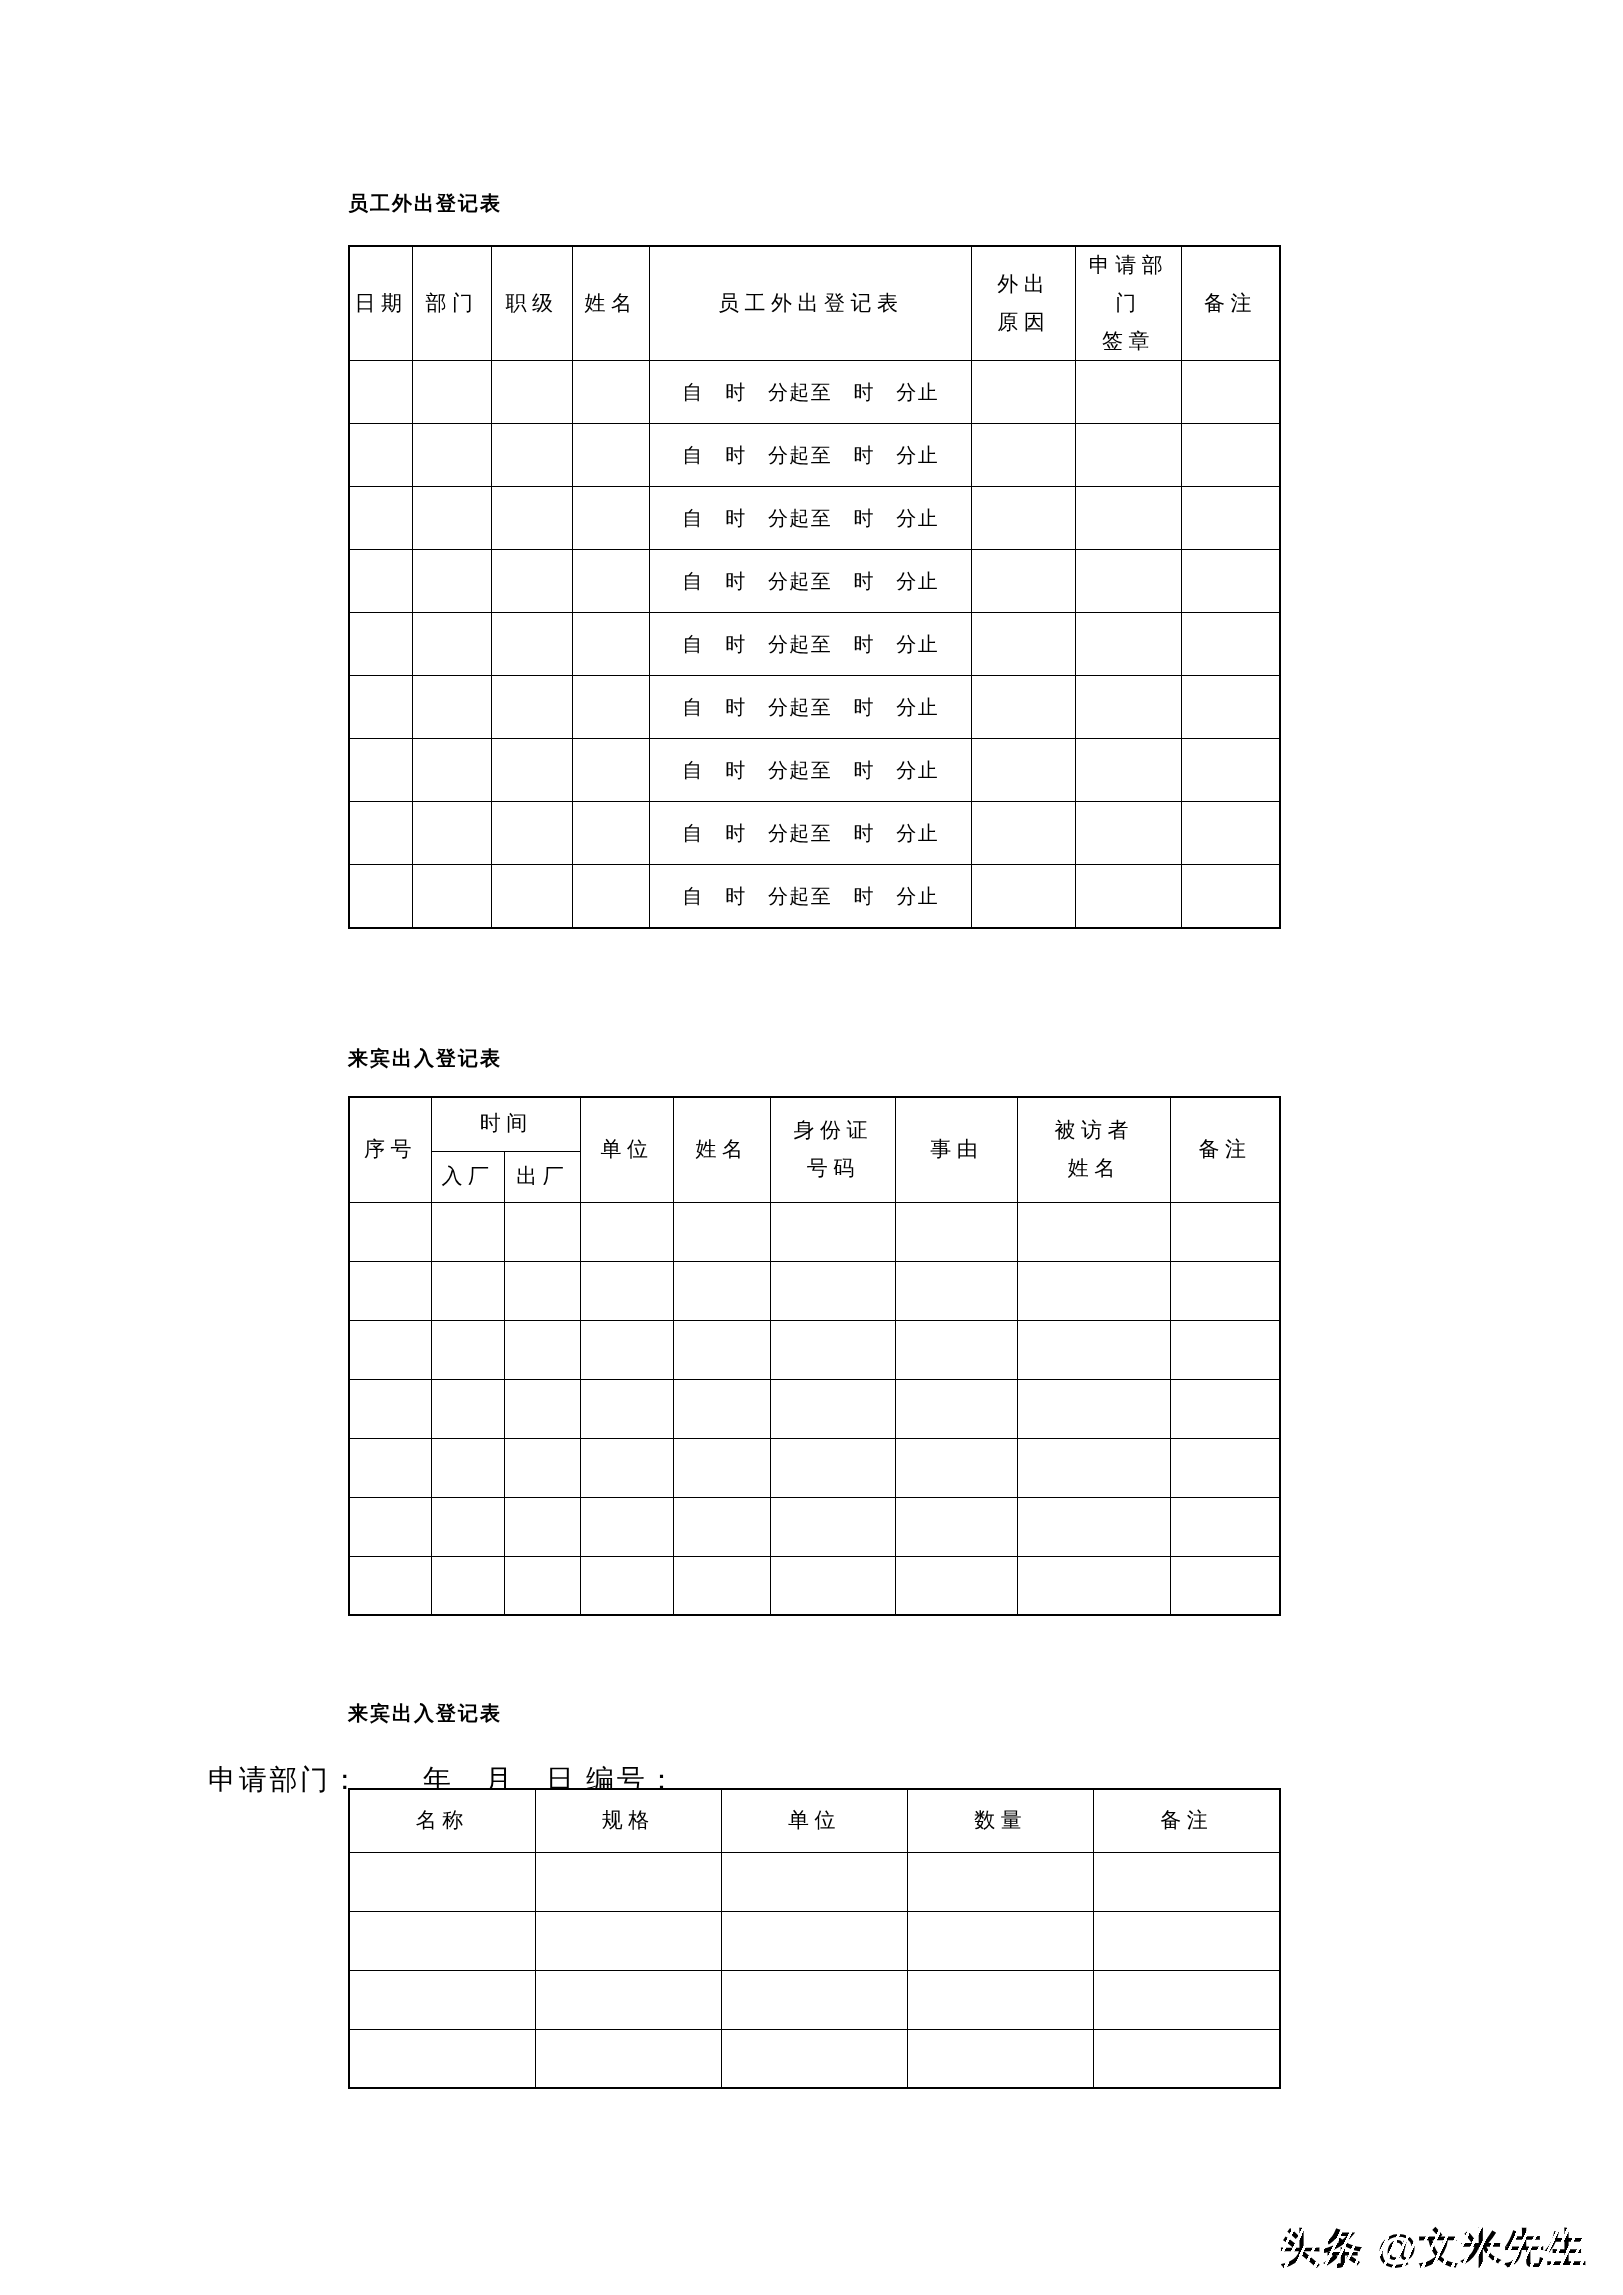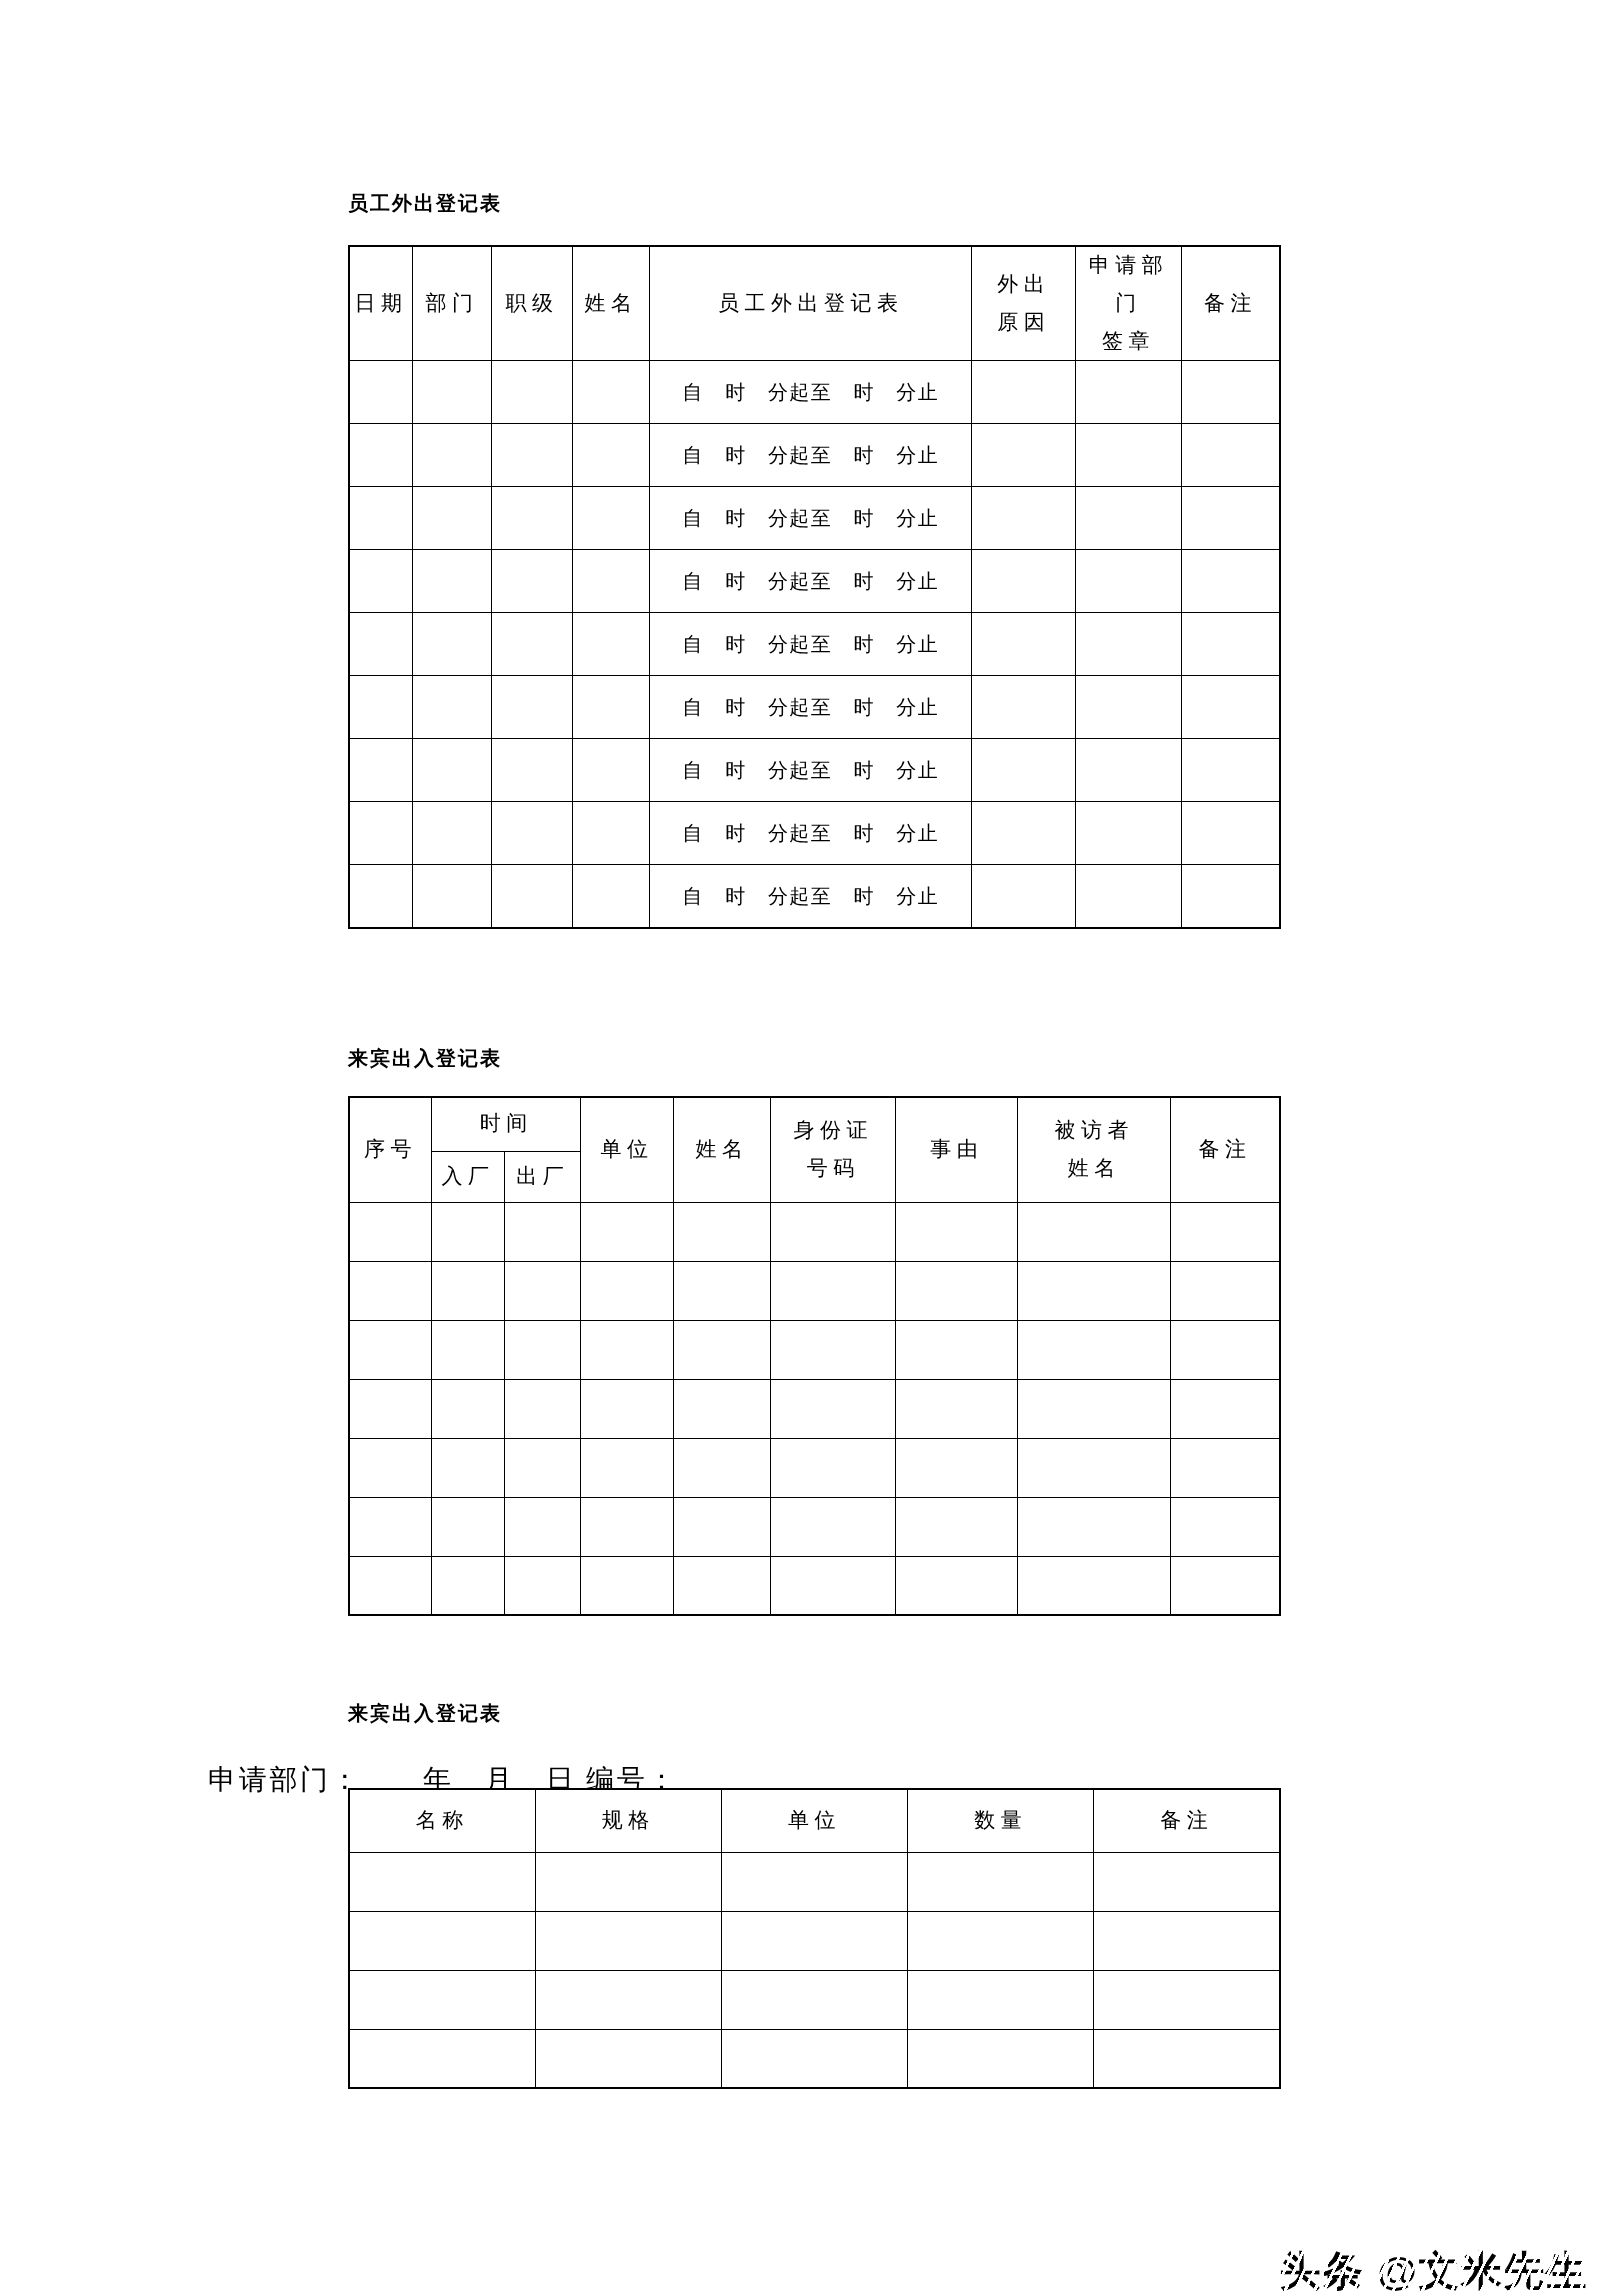--- a/index.html
+++ b/index.html
@@ -59,21 +59,21 @@
 
   .form-line {
     position: absolute;
     left: 208px; top: 1761px;
     font-size: 28px;
     letter-spacing: 2.7px;
     white-space: pre;
   }
   .watermark {
     position: absolute;
-    right: 35px; bottom: 3px;
+    right: 35px; bottom: 26px;
     font-family: "Liberation Sans", sans-serif;
     font-size: 41px;
     font-weight: bold;
     letter-spacing: 1.4px;
     color: #000;
     line-height: 1;
   }
   
   .watermark::after {
     content: "";

